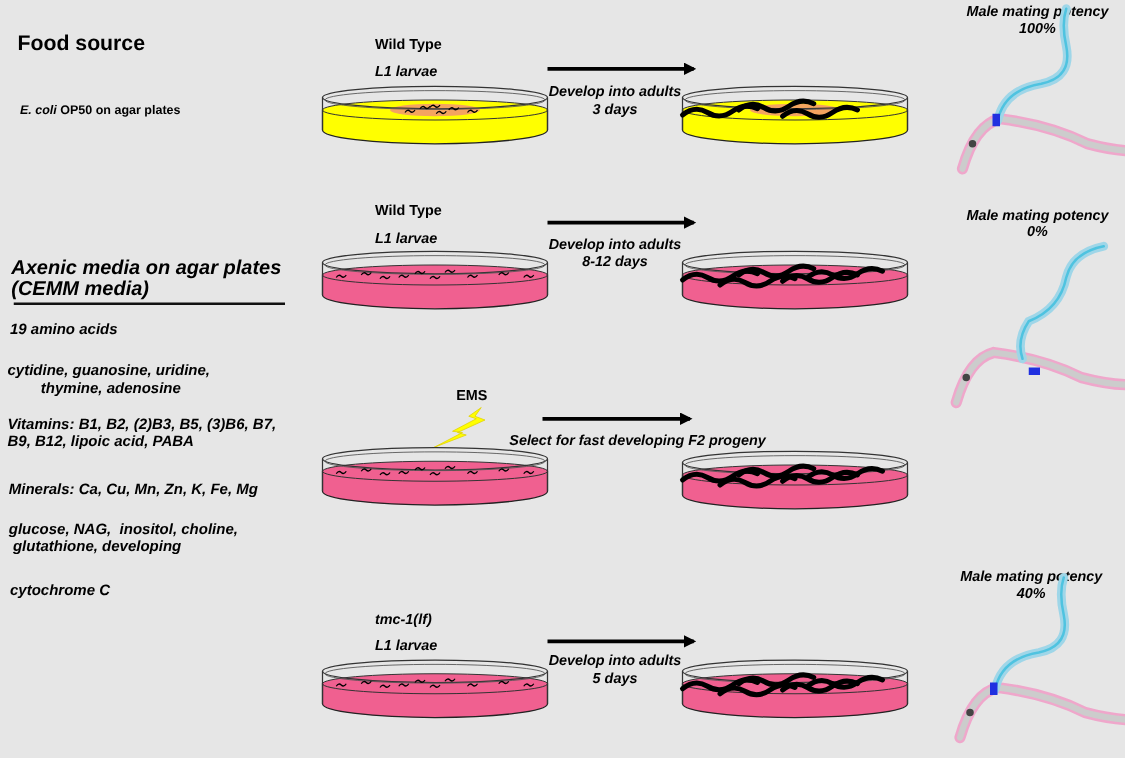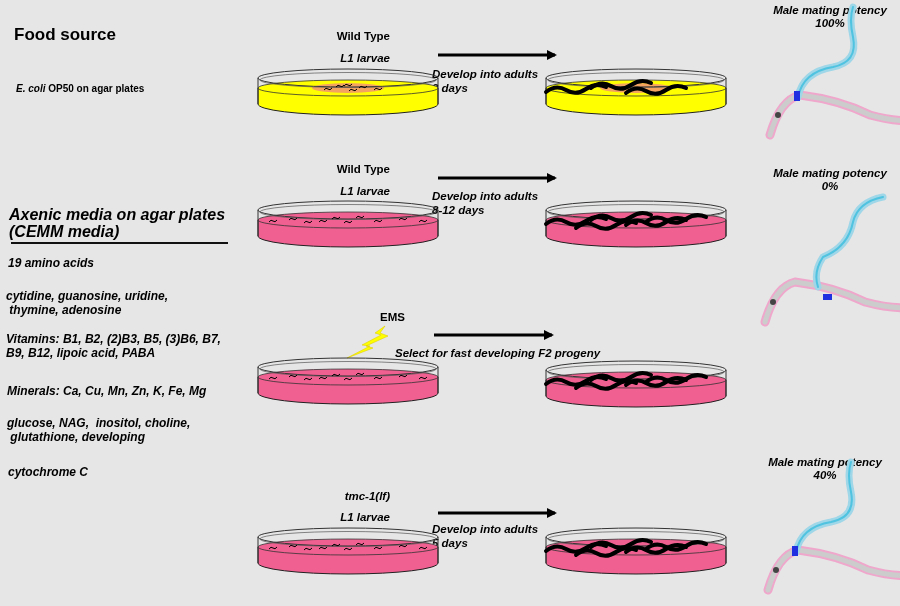--- a/index.html
+++ b/index.html
@@ -7,23 +7,23 @@
     width: 900px; height: 606px; background: #e6e6e6; position: relative; overflow: hidden;
     font-family: "Liberation Sans", sans-serif; color: #000;
   }
   .abs { position: absolute; }
   .title { font-size: 17px; font-weight: bold; }
   .food1 { font-size: 10px; font-weight: bold; }
   .food1 i { font-style: italic; }
   .axhead { font-size: 16px; font-weight: bold; font-style: italic; line-height: 17px; }
   .hr { background: #111; height: 2px; }
   .ingr { font-size: 12px; font-weight: bold; font-style: italic; line-height: 14px; }
-  .lbl { font-size: 11.5px; font-weight: bold; text-align: right; }
+  .lbl { font-size: 11.5px; font-weight: bold; text-align: left; }
   .lbl.it { font-style: italic; }
-  .cap { font-size: 11.5px; font-weight: bold; font-style: italic; text-align: left; line-height: 14px; }
+  .cap { font-size: 11.5px; font-weight: bold; font-style: italic; text-align: center; line-height: 14px; }
   .pot { font-size: 11.5px; font-weight: bold; font-style: italic; text-align: center; line-height: 13px; }
   svg { overflow: visible; }
 </style>
 </head>
 <body>
 
 <div class="abs title" style="left:14px;top:25px;">Food source</div>
 
 <div class="abs food1" style="left:16px;top:83px;">
   <i>E. coli</i><span> OP50 on agar plates</span>
@@ -31,21 +31,21 @@
 
 <div class="abs axhead" style="left:9px;top:206px;">
   <div>Axenic media on agar plates</div>
   <div>(CEMM media)</div>
 </div>
 <div class="abs hr" style="left:11px;top:242px;width:217px;"></div>
 
 <div class="abs ingr" style="left:8px;top:256px;">
   <div>19 amino acids</div>
 </div>
-<div class="abs ingr" style="left:6px;top:289px;">
+<div class="abs ingr" style="left:6px;top:289px;text-align:center;">
   <div>cytidine, guanosine, uridine,</div>
   <div style="white-space:pre"> thymine, adenosine</div>
 </div>
 <div class="abs ingr" style="left:6px;top:332px;">
   <div>Vitamins: B1, B2, (2)B3, B5, (3)B6, B7,</div>
   <div>B9, B12, lipoic acid, PABA</div>
 </div>
 <div class="abs ingr" style="left:7px;top:384px;">
   <div>Minerals: Ca, Cu, Mn, Zn, K, Fe, Mg</div>
 </div>

